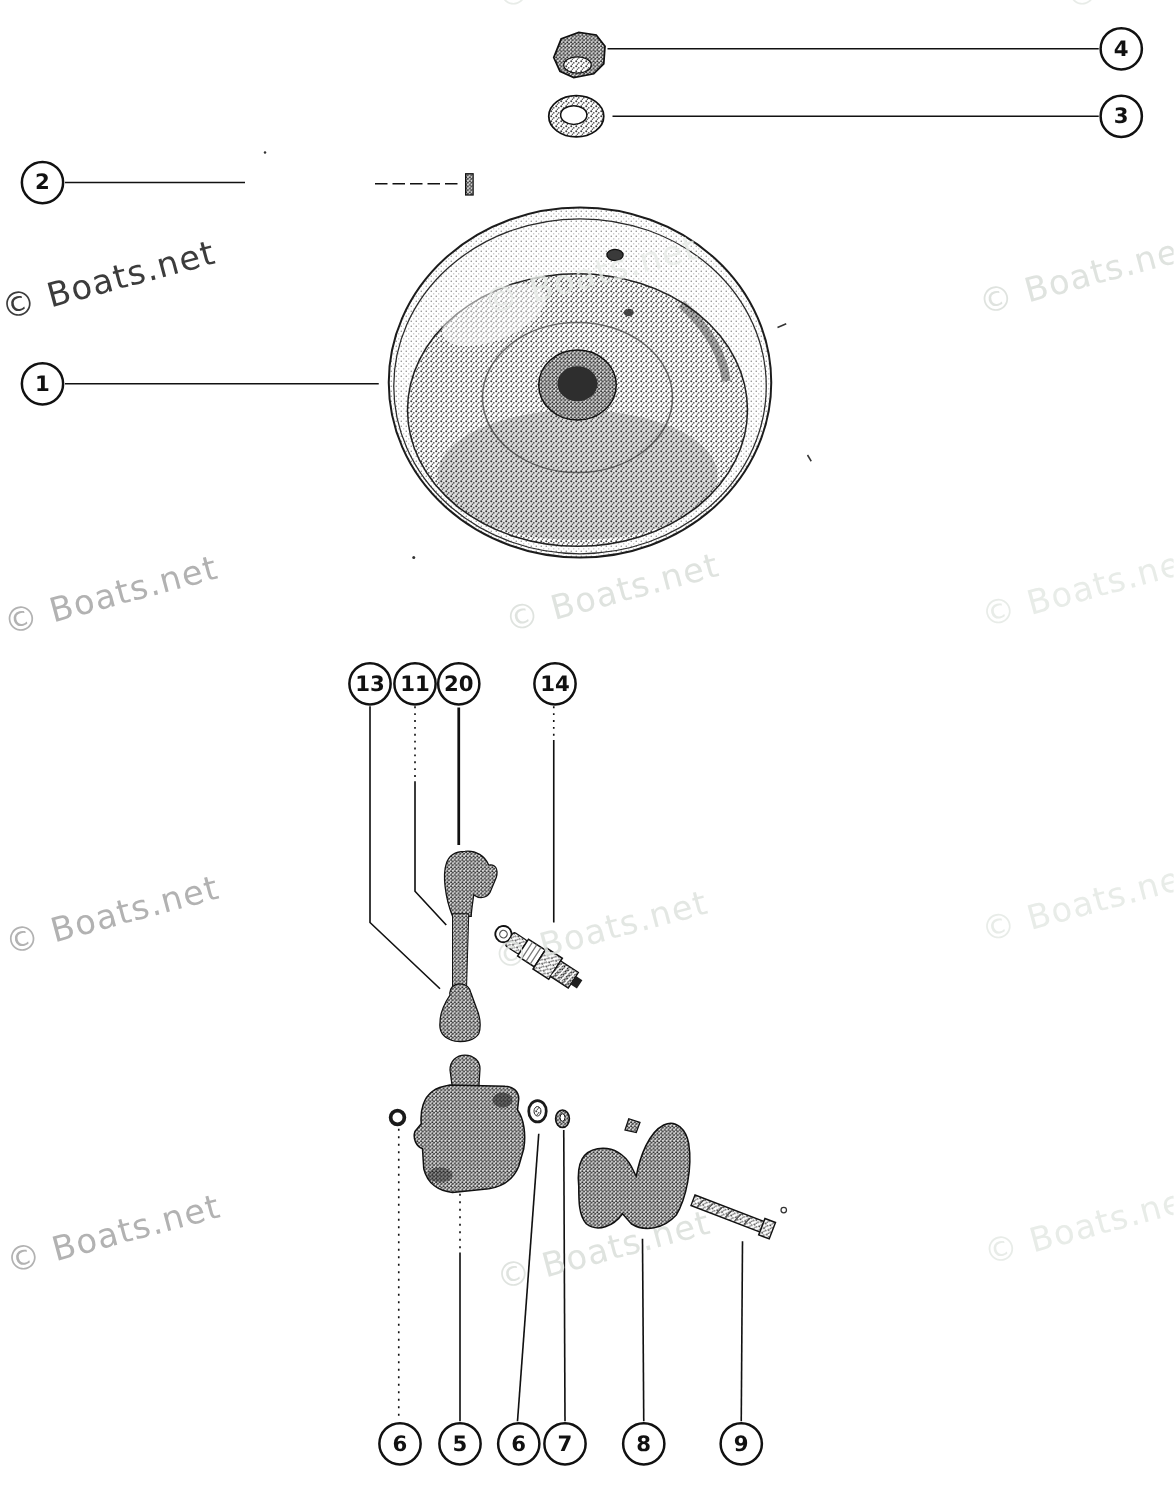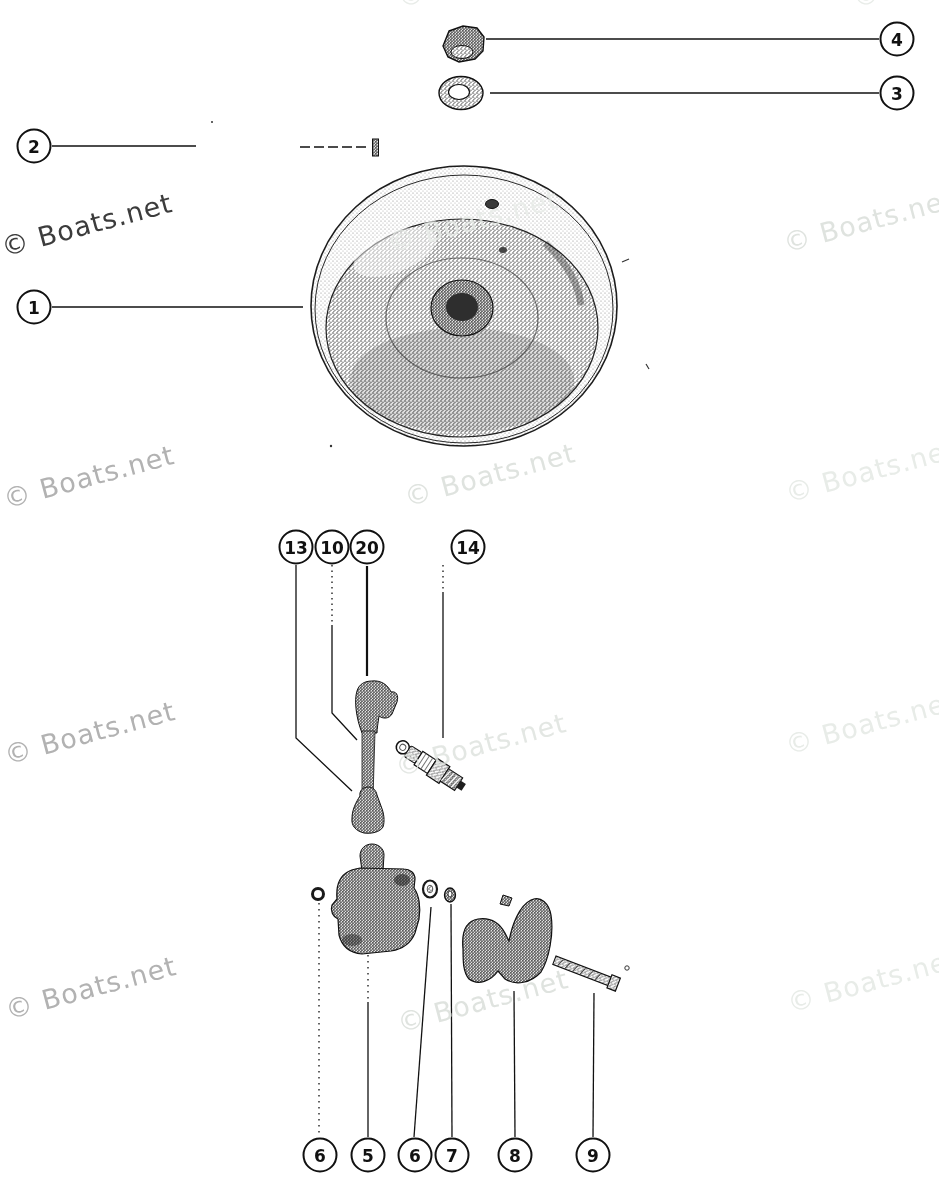--- a/index.html
+++ b/index.html
@@ -181,23 +181,23 @@
   <span class="wm wm-med" style="left:6px;top:995px">© Boats.net</span>
   <span class="wm wm-light" style="left:398px;top:1008px">© Boats.net</span>
   <span class="wm wm-ghost" style="left:788px;top:988px">© Boats.net</span>
 
   <div class="callout" style="left:34px;top:307px">1</div>
   <div class="callout" style="left:34px;top:146px">2</div>
   <div class="callout" style="left:897px;top:93px">3</div>
   <div class="callout" style="left:897px;top:39px">4</div>
 
   <div class="callout" style="left:296px;top:547px">13</div>
-  <div class="callout" style="left:332px;top:547px">10</div>
+  <div class="callout" style="left:332px;top:547px">11</div>
   <div class="callout" style="left:367px;top:547px">20</div>
-  <div class="callout" style="left:468px;top:547px">14</div>
+  <div class="callout" style="left:444px;top:547px">14</div>
 
   <div class="callout" style="left:320px;top:1155px">6</div>
   <div class="callout" style="left:368px;top:1155px">5</div>
   <div class="callout" style="left:415px;top:1155px">6</div>
   <div class="callout" style="left:452px;top:1155px">7</div>
   <div class="callout" style="left:515px;top:1155px">8</div>
   <div class="callout" style="left:593px;top:1155px">9</div>
 
 </div>
 

